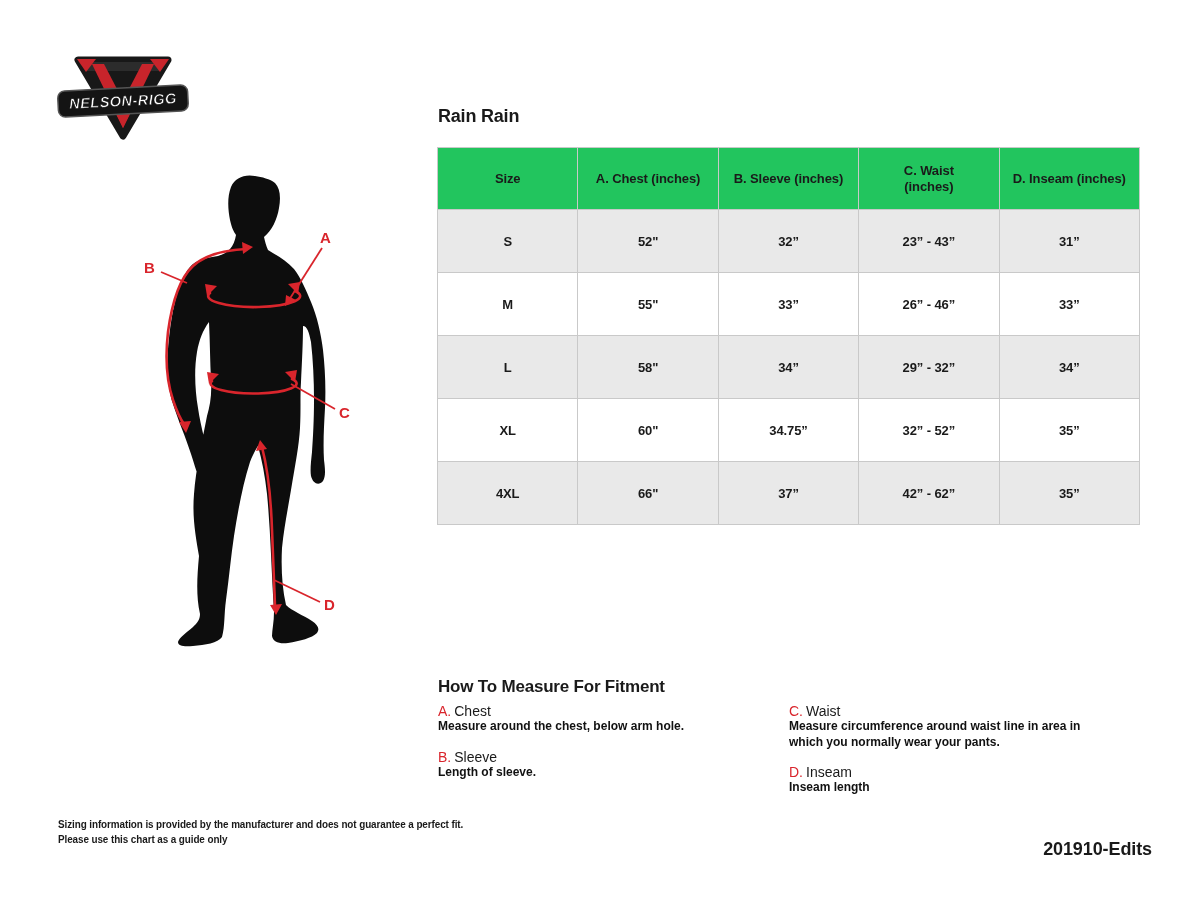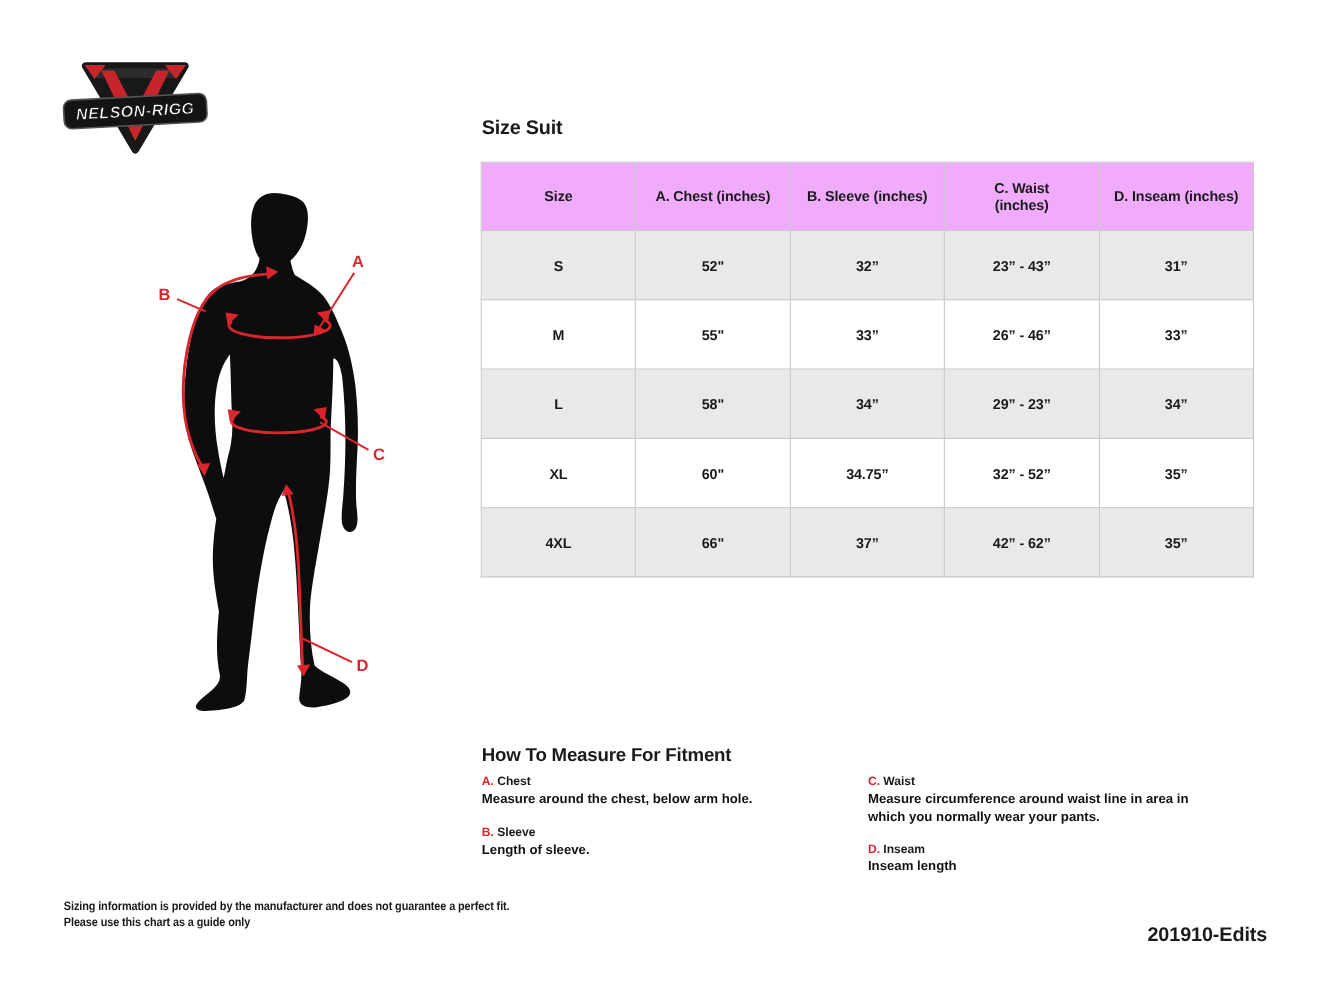--- a/index.html
+++ b/index.html
@@ -24,36 +24,36 @@
   
   .chart-wrap { position:absolute; left:437px; top:147px; }
   table.size-chart {
     border-collapse:collapse; table-layout:fixed; width:703px;
     font-size:13px; font-weight:700; letter-spacing:-0.1px;
   }
   table.size-chart th, table.size-chart td {
     border:1px solid #c9c9c9; text-align:center; vertical-align:middle;
     padding:0 4px; color:#1a1a1a;
   }
-  table.size-chart thead tr { height:62px; background:#f0abfc; }
+  table.size-chart thead tr { height:62px; background:#22c55e; }
   table.size-chart tbody tr { height:63px; }
   table.size-chart tbody tr:nth-child(odd) { background:#e9e9e9; }
   table.size-chart tbody tr:nth-child(even) { background:#ffffff; }
   table.size-chart th div { line-height:16px; }
 
   
   .howto-heading {
     position:absolute; left:438px; top:677px;
     font-size:17px; font-weight:700; letter-spacing:-0.2px;
   }
   .howto-col { position:absolute; top:703px; }
   .howto-col.left  { left:438px; width:330px; }
   .howto-col.right { left:789px; width:308px; }
   .ht-item { margin-bottom:14px; }
-  .ht-name { font-size:11px; font-weight:700; line-height:16px; }
+  .ht-name { font-size:14px; font-weight:400; line-height:16px; }
   .ht-letter { color:#d9252c; margin-right:3px; }
   .ht-desc { font-size:12px; font-weight:700; line-height:15.5px; color:#111; }
 
   
   .footer-note {
     position:absolute; left:58px; top:817px;
     font-size:11px; font-weight:700; line-height:14.5px;
     transform:scaleX(0.9); transform-origin:left top; letter-spacing:-0.1px;
   }
   .doc-code {
@@ -137,21 +137,21 @@
   </g>
 
   <g font-family="Liberation Sans, sans-serif" font-size="15" font-weight="700" fill="#d9252c">
     <text x="260" y="93">A</text>
     <text x="84" y="123">B</text>
     <text x="279" y="268">C</text>
     <text x="264" y="460">D</text>
   </g>
 </svg>
 
-<div class="page-title">Size Suit</div>
+<div class="page-title">Rain Rain</div>
 
 <div class="chart-wrap">
   <table class="size-chart">
     <thead>
       <tr id="chart-head-row">
           <th>
             <div>Size</div>
           </th>
           <th>
             <div>A. Chest (inches)</div>
@@ -180,21 +180,21 @@
           <td>M</td>
           <td>55"</td>
           <td>33”</td>
           <td>26” - 46”</td>
           <td>33”</td>
         </tr>
         <tr>
           <td>L</td>
           <td>58"</td>
           <td>34”</td>
-          <td>29” - 23”</td>
+          <td>29” - 32”</td>
           <td>34”</td>
         </tr>
         <tr>
           <td>XL</td>
           <td>60"</td>
           <td>34.75”</td>
           <td>32” - 52”</td>
           <td>35”</td>
         </tr>
         <tr>

